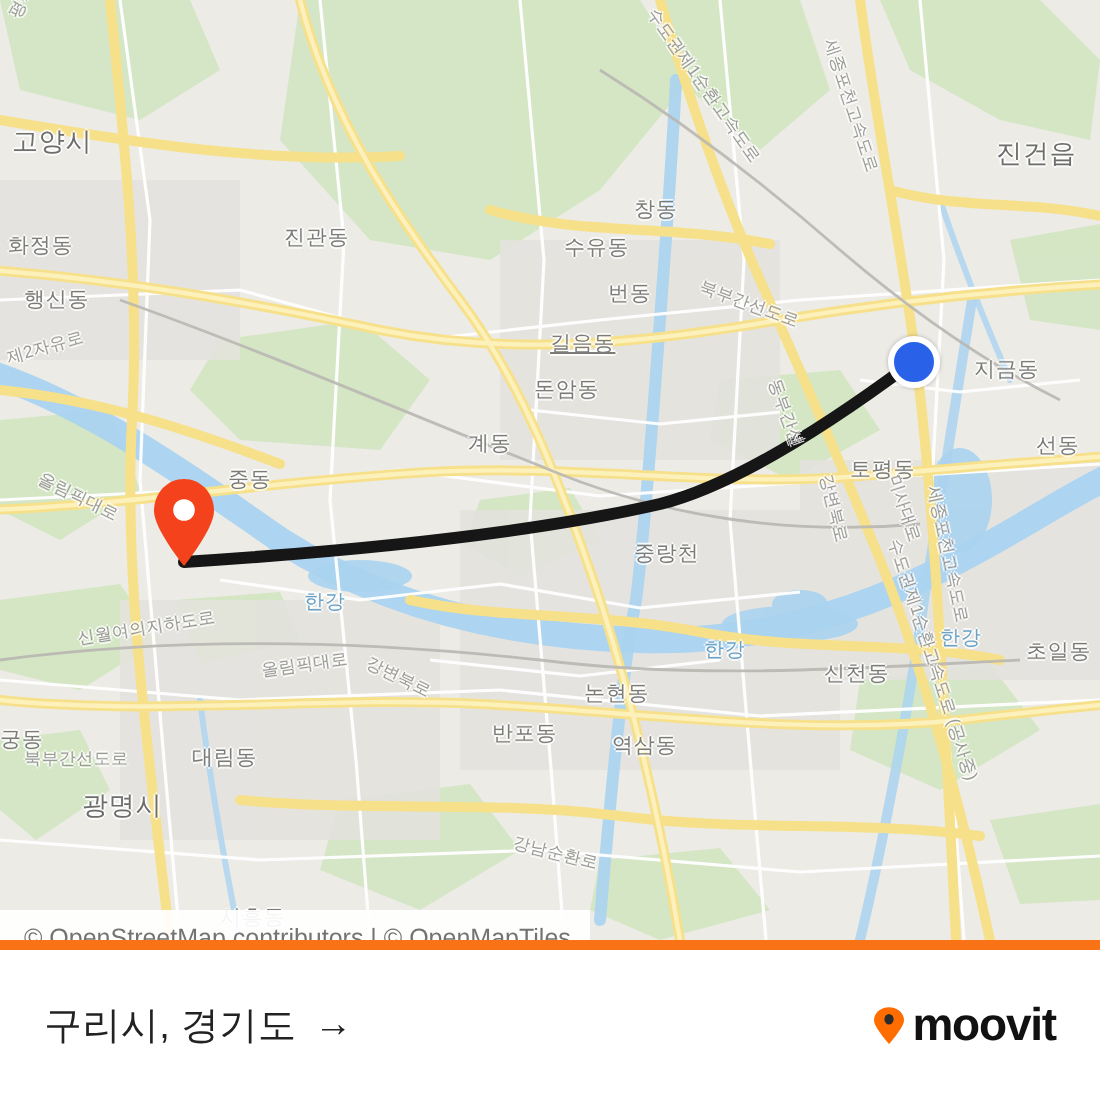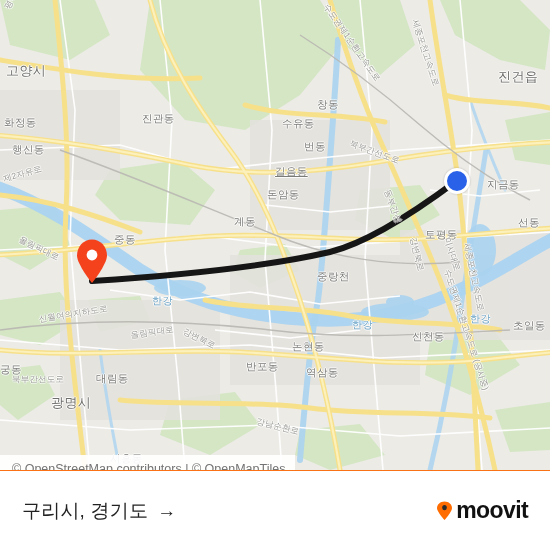--- a/index.html
+++ b/index.html
@@ -71,21 +71,21 @@
     white-space:nowrap;
   }
 
   
   .footer{
     position:absolute;left:0;top:470px;width:550px;height:80px;
     background:#ffffff;
     display:flex;align-items:center;justify-content:space-between;
     padding:0 22px 0 22px;
     box-sizing:border-box;
-    border-top:1px solid #f97316;
+    border-top:5px solid #f97316;
   }
   .route-title{
     font-size:19px;color:#222222;letter-spacing:.2px;
     display:flex;align-items:center;gap:9px;
   }
   .route-title .arrow{font-size:19px;color:#222;}
   .brand{display:flex;align-items:center;gap:1px;}
   .brand .word{
     font-size:23px;font-weight:bold;color:#111111;letter-spacing:-.6px;
   }
@@ -217,21 +217,21 @@
         <div class="lbl " style="left: 425px; top: 228px;">토평동</div>
         <div class="lbl " style="left: 518px; top: 216px;">선동</div>
         <div class="lbl " style="left: 317px; top: 270px;">중랑천</div>
         <div class="lbl " style="left: 412px; top: 330px; text-align: right;">신천동</div>
         <div class="lbl " style="left: 513px; top: 303px; margin-top: 16px;">초일동</div>
         <div class="lbl " style="left: 550px; top: 368px; margin-left: 32px;">항동</div>
         <div class="lbl " style="left: 292px; top: 340px;">논현동</div>
         <div class="lbl " style="left: 306px; top: 366px;">역삼동</div>
         <div class="lbl " style="left: 246px; top: 360px;">반포동</div>
         <div class="lbl " style="left: 96px; top: 372px;">대림동</div>
-        <div class="lbl city" style="left: 51px; top: 394px;">광명시</div>
+        <div class="lbl city" style="left: 41px; top: 394px;">광명시</div>
         <div class="lbl " style="left: 0px; top: 363px;">궁동</div>
         <div class="lbl " style="left: 110px; top: 452px;">시흥동</div>
         <div class="lbl water" style="left: 152px; top: 294px;">한강</div>
         <div class="lbl water" style="left: 352px; top: 318px;">한강</div>
         <div class="lbl water" style="left: 470px; top: 312px;">한강</div>
       </div>
     <div id="map-road-labels">
         <div class="lbl road" style="left: 2px; top: 6px; transform: rotate(-62deg); transform-origin: left top;">평택파주고속도로</div>
         <div class="lbl road" style="left: 330px; top: 2px; transform: rotate(55deg); transform-origin: left top;">수도권제1순환고속도로</div>
         <div class="lbl road" style="left: 420px; top: 18px; transform: rotate(72deg); transform-origin: left top;">세종포천고속도로</div>

